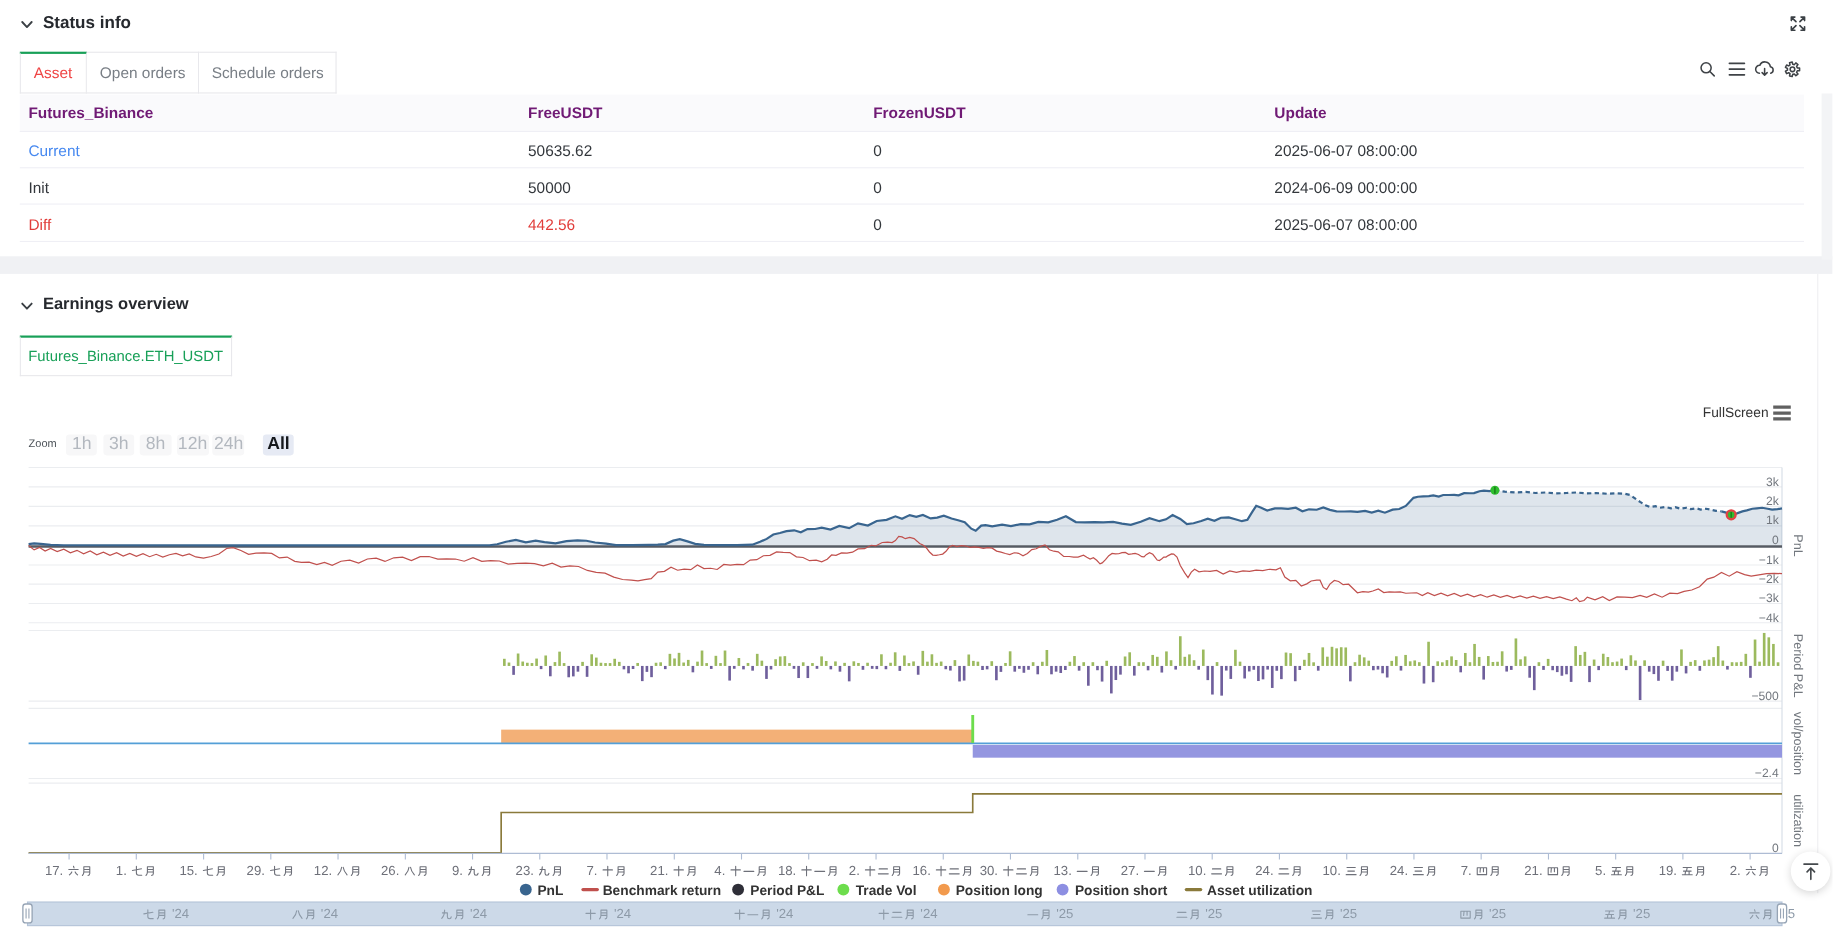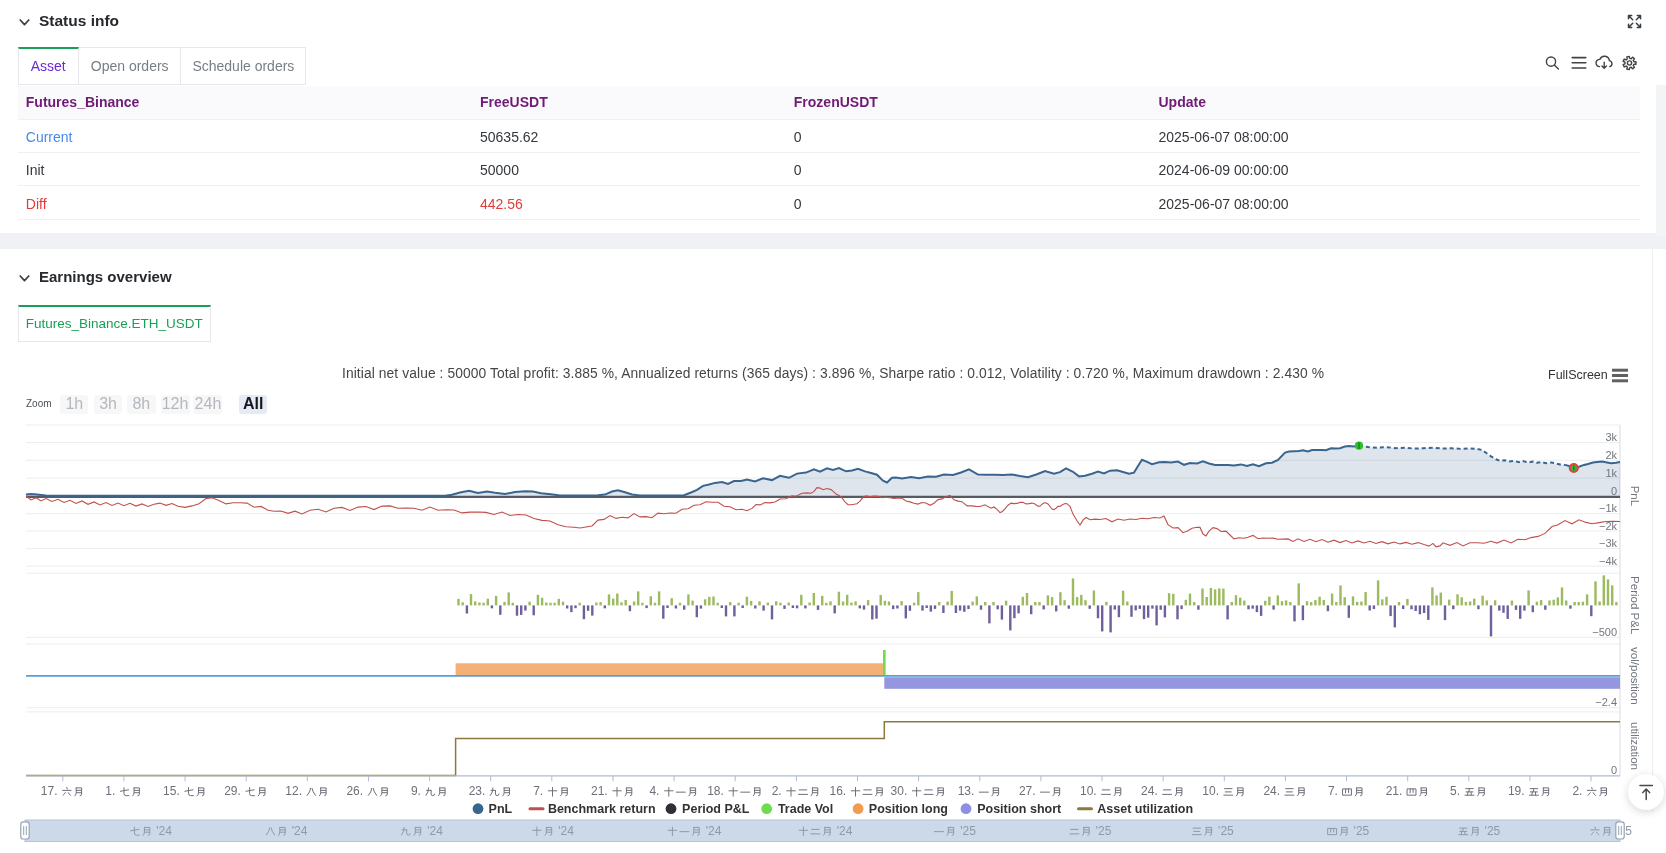--- a/index.html
+++ b/index.html
@@ -15,21 +15,21 @@
     </svg>
 <div class="abs" style="left:39px;top:12px;font-size:15.5px;font-weight:bold;color:#26292e">Status info</div>
 <svg style="position:absolute;left:1626px;top:13px" width="17" height="17" viewBox="0 0 17 17">
       <g fill="none" stroke="#3b4045" stroke-width="1.5" stroke-linecap="round" stroke-linejoin="round">
         <path d="M6.7 6.7 L2.5 2.5 M2.5 5.7 V2.5 H5.7"></path>
         <path d="M10.3 6.7 L14.5 2.5 M11.3 2.5 H14.5 V5.7"></path>
         <path d="M6.7 10.3 L2.5 14.5 M2.5 11.3 V14.5 H5.7"></path>
         <path d="M10.3 10.3 L14.5 14.5 M14.5 11.3 V14.5 H11.3"></path>
       </g>
     </svg>
-<div class="tab" style="left:17.5px;top:46.5px;width:61.5px;height:38px;border-top:2px solid #18a058;color:#6d28d9">Asset</div>
+<div class="tab" style="left:17.5px;top:46.5px;width:61.5px;height:38px;border-top:2px solid #18a058;color:#ef4444">Asset</div>
 <div class="tab" style="left:79px;top:46.5px;width:102.4px;height:38px;border-left:none">Open orders</div>
 <div class="tab" style="left:181.4px;top:46.5px;width:125px;height:38px;border-left:none">Schedule orders</div>
 <svg style="position:absolute;left:1544px;top:54px" width="96" height="18" viewBox="0 0 96 18">
       <g fill="none" stroke="#3f4347" stroke-width="1.4" stroke-linecap="round" stroke-linejoin="round">
         <circle cx="7" cy="7.6" r="4.6"></circle>
         <line x1="10.4" y1="11" x2="14.4" y2="15"></line>
         <path d="M28.2 3.6 H41.8 M28.2 8.8 H41.8 M28.2 14 H41.8" stroke-width="1.6"></path>
         <path d="M55.5 12.6 a3.6 3.6 0 0 1 0.3-7.2 5 5 0 0 1 9.6 1.2 3.1 3.1 0 0 1 0.4 6"></path>
         <path d="M60.2 8.2 V14 M57.9 12 L60.2 14.3 L62.5 12"></path>
         <path d="M91.98 7.76L91.98 10.24L89.92 10.28L89.26 11.66L90.51 13.30L88.58 14.84L87.25 13.25L85.77 13.59L85.26 15.60L82.85 15.05L83.27 13.02L82.08 12.07L80.20 12.93L79.12 10.70L80.96 9.76L80.96 8.24L79.12 7.30L80.20 5.07L82.08 5.93L83.27 4.98L82.85 2.95L85.26 2.40L85.77 4.41L87.25 4.75L88.58 3.16L90.51 4.70L89.26 6.34L89.92 7.72Z"></path>
@@ -55,21 +55,20 @@
 <div class="cell" style="left:25.8px;top:195.5px;color:#e13c39">Diff</div>
 <div class="cell" style="left:480px;top:195.5px;color:#e13c39">442.56</div>
 <div class="cell" style="left:793.8px;top:195.5px">0</div>
 <div class="cell" style="left:1158.5px;top:195.5px">2025-06-07 08:00:00</div>
 <div class="abs" style="left:0;top:233.3px;width:1666px;height:15.5px;background:#f0f1f4"></div>
 <svg style="position:absolute;left:18px;top:272px" width="13" height="13" viewBox="0 0 13 13">
       <path d="M2.2 4 L6.5 8.6 L10.8 4" fill="none" stroke="#3b4045" stroke-width="1.7" stroke-linecap="round" stroke-linejoin="round"></path>
     </svg>
 <div class="abs" style="left:39px;top:268px;font-size:15px;font-weight:bold;color:#26292e">Earnings overview</div>
 <div class="tab" style="left:17.5px;top:304.5px;width:193.5px;height:37.5px;border-top:2px solid #18a058;color:#18a058;font-size:13.5px">Futures_Binance.ETH_USDT</div>
-<div class="abs" style="left:0;top:366px;width:1666px;text-align:center;font-size:13.8px;color:#464646"><span style="letter-spacing:0.1px">Initial net value : 50000 Total profit: 3.885 %, Annualized returns (365 days) : 3.896 %, Sharpe ratio : 0.012, Volatility : 0.720 %, Maximum drawdown : 2.430 %</span></div>
 <div class="abs" style="left:1548px;top:368px;font-size:12.5px;color:#333">FullScreen</div>
 <svg style="position:absolute;left:1611px;top:368px" width="18" height="15" viewBox="0 0 18 15">
       <g stroke="#616161" stroke-width="3">
         <line x1="1" y1="2.2" x2="17" y2="2.2"></line>
         <line x1="1" y1="7.5" x2="17" y2="7.5"></line>
         <line x1="1" y1="12.8" x2="17" y2="12.8"></line>
       </g>
     </svg>
 <div class="abs" style="left:26px;top:397.5px;font-size:10px;color:#4c5258;font-weight:normal">Zoom</div>
 <div class="zbtn" style="left:60.2px;top:394.5px;width:28.3px">1h</div>

